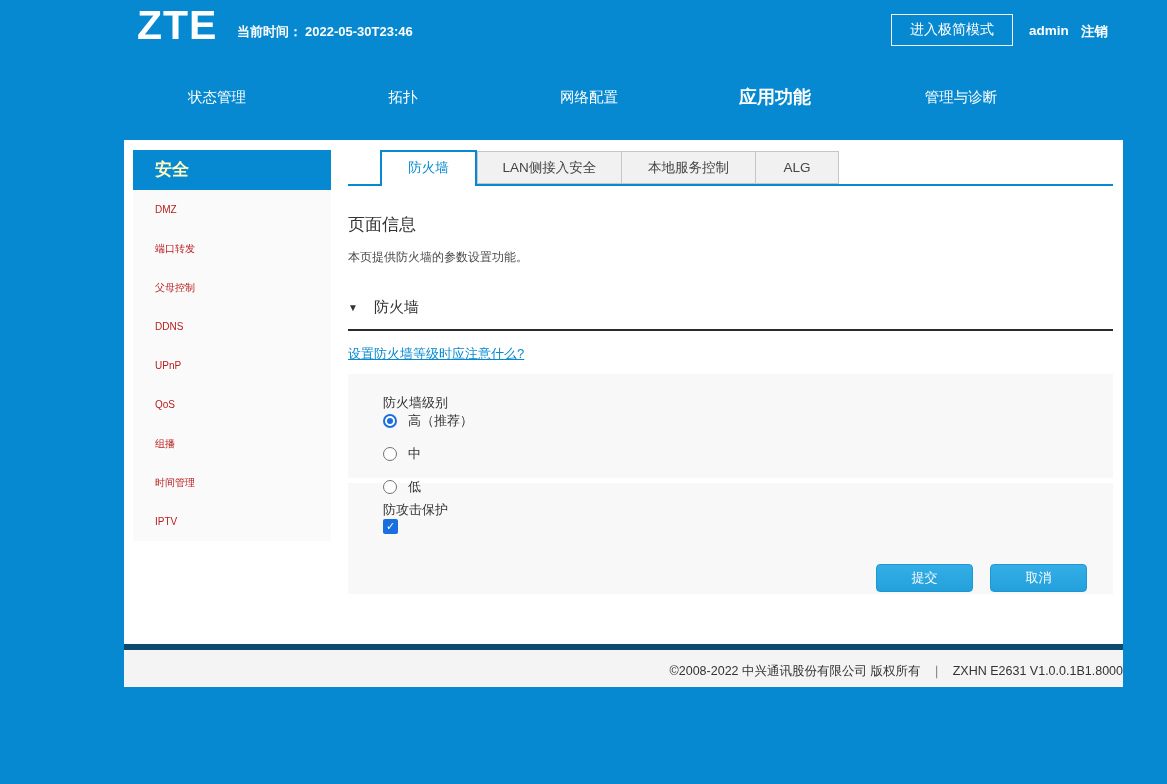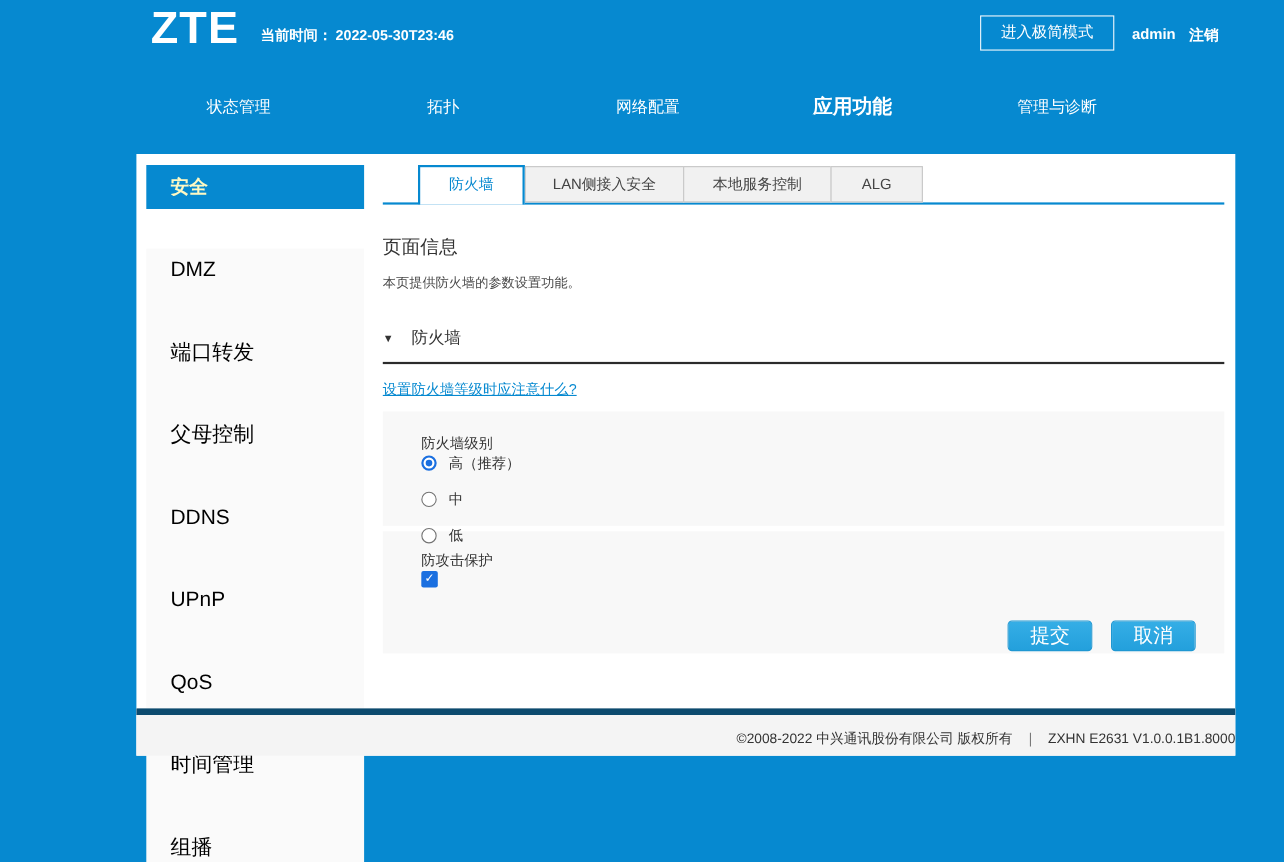--- a/index.html
+++ b/index.html
@@ -21,21 +21,21 @@
   .nav-item.active{font-size:18px;font-weight:700;}
 
   
   .card{position:absolute;left:124px;top:140px;width:999px;height:547px;background:#fff;}
 
   
   .sidebar{position:absolute;left:9px;top:10px;width:198px;}
   .sidebar-title{height:40px;line-height:40px;background:#0689d0;color:#fef9c3;font-size:17px;font-weight:700;
     padding-left:22px;box-sizing:border-box;cursor:pointer;}
   .sidebar-items{background:#fafafa;}
-  .side-item{height:39px;line-height:39px;padding-left:22px;color:#000000;font-size:19px;cursor:pointer;margin-top:36px;}
+  .side-item{height:39px;line-height:39px;padding-left:22px;color:#b91c1c;font-size:10px;cursor:pointer;}
 
   
   .content{position:absolute;left:224px;top:10px;width:765px;}
 
   
   .tabs{position:relative;height:36px;display:flex;align-items:flex-start;padding-left:32px;box-sizing:border-box;}
   .tab-line{position:absolute;left:0;right:0;bottom:0;height:2px;background:#0689d0;}
   .tab{box-sizing:border-box;text-align:center;font-size:13.5px;cursor:pointer;z-index:1;}
   .tab.active{width:97px;height:36px;line-height:32px;background:#fff;border:2px solid #0689d0;border-bottom:none;
     color:#0689d0;z-index:2;}
@@ -67,21 +67,21 @@
   .radio.checked::after{content:"";position:absolute;left:2px;top:2px;width:6px;height:6px;border-radius:50%;background:#1a6fe0;}
   .radio-label{font-size:13px;color:#333;}
 
   
   .checkbox{width:15px;height:15px;border-radius:2px;background:#1a6fe0;display:inline-flex;align-items:center;
     justify-content:center;cursor:pointer;margin-top:0;}
   .check-icon{color:#fff;font-size:11px;font-weight:700;line-height:1;}
 
   
   .btn-row{display:flex;justify-content:flex-end;margin-top:30px;padding-right:26px;gap:17px;}
-  .btn{width:77px;height:28px;border:1px solid #1f97d2;border-radius:4px;color:#fff;font-size:18px;font-family:inherit;
+  .btn{width:97px;height:28px;border:1px solid #1f97d2;border-radius:4px;color:#fff;font-size:13px;font-family:inherit;
     background:linear-gradient(#35aee6,#23a0dc);cursor:pointer;}
 
   
   .footer{position:absolute;left:0;bottom:0;width:100%;height:43px;line-height:42px;background:#f4f4f4;
     border-top:6px solid #0c4a6e;text-align:right;font-size:12.5px;color:#333;box-sizing:border-box;}
   .footer-sep{margin:0 10px;color:#555;}
 </style>
 </head>
 <body>
 
@@ -107,22 +107,22 @@
 
     <div class="sidebar">
       <div class="sidebar-title">安全</div>
       <div class="sidebar-items">
         <div class="side-item">DMZ</div>
         <div class="side-item">端口转发</div>
         <div class="side-item">父母控制</div>
         <div class="side-item">DDNS</div>
         <div class="side-item">UPnP</div>
         <div class="side-item">QoS</div>
+        <div class="side-item">组播</div>
         <div class="side-item">时间管理</div>
-        <div class="side-item">组播</div>
         <div class="side-item">IPTV</div>
       </div>
     </div>
 
     <div class="content">
 
       <div class="tabs">
         <div class="tab active">防火墙</div>
         <div class="tab inactive t2">LAN侧接入安全</div>
         <div class="tab inactive t3">本地服务控制</div>

